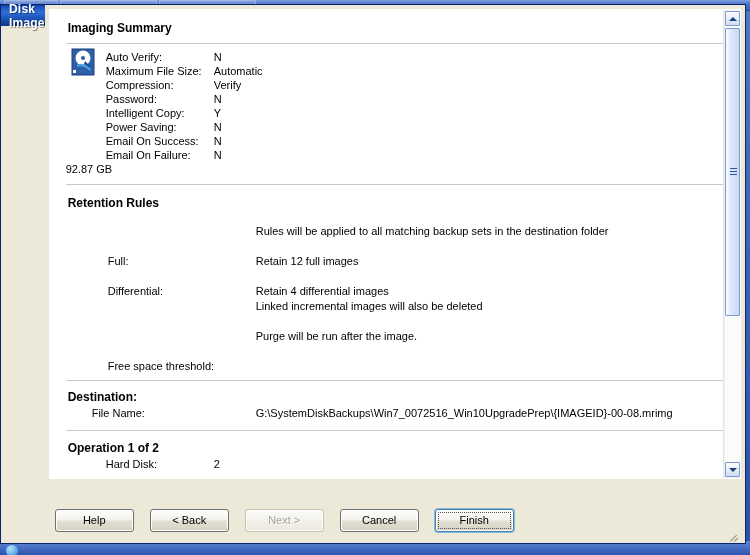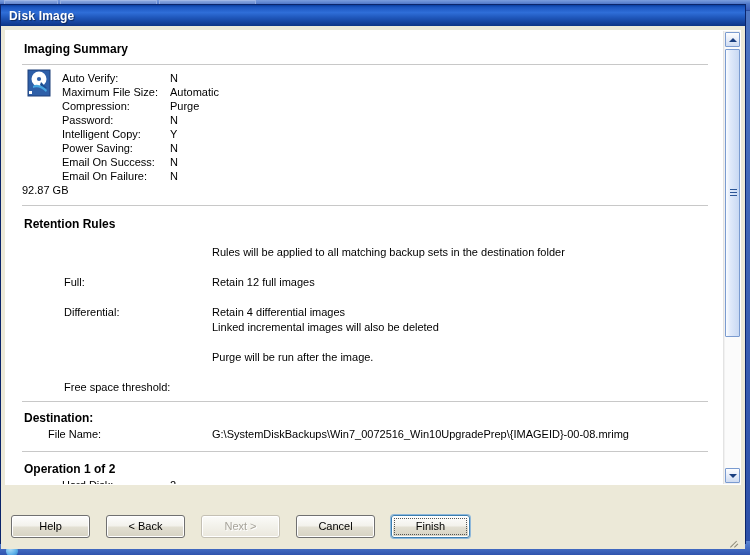--- a/index.html
+++ b/index.html
@@ -62,21 +62,21 @@
   #dialog {
     position: absolute;
     left: 0;
     top: 4px;
     width: 746px;
     height: 540px;
     background: #ece9d8;
     border: 1px solid #0a246a;
     box-sizing: border-box;
     display: flex;
-    flex-direction: column;
+    flex-direction: row;
   }
   .titlebar {
     height: 21px;
     flex: 0 0 21px;
     background: linear-gradient(to bottom,
         #0a3e9e 0%, #1b55bf 10%, #2f6ed8 36%,
         #1e55b8 62%, #143f96 88%, #0d3585 100%);
     display: flex;
     align-items: center;
     padding-left: 8px;
@@ -400,21 +400,21 @@
             <div class="row">
               <span class="lbl">Auto Verify:</span>
               <span class="val">N</span>
             </div>
             <div class="row">
               <span class="lbl">Maximum File Size:</span>
               <span class="val">Automatic</span>
             </div>
             <div class="row">
               <span class="lbl">Compression:</span>
-              <span class="val">Purge</span>
+              <span class="val">Verify</span>
             </div>
             <div class="row">
               <span class="lbl">Password:</span>
               <span class="val">N</span>
             </div>
             <div class="row">
               <span class="lbl">Intelligent Copy:</span>
               <span class="val">Y</span>
             </div>
             <div class="row">

